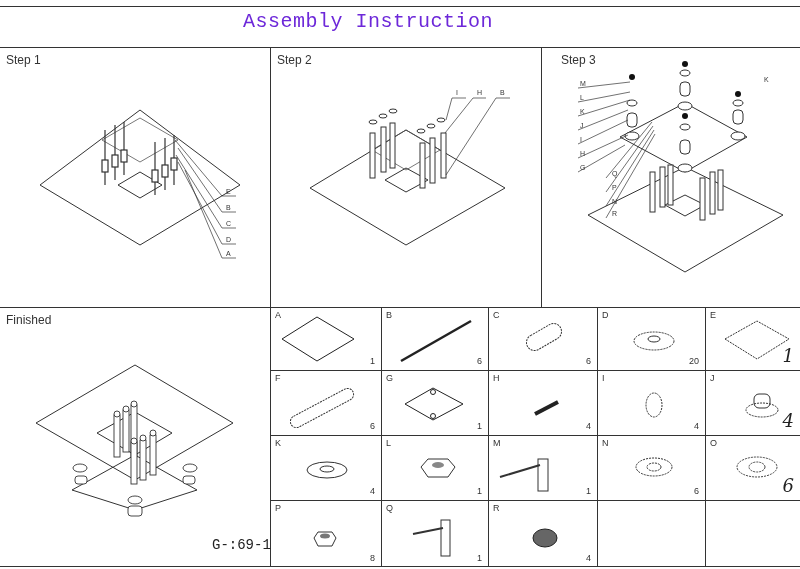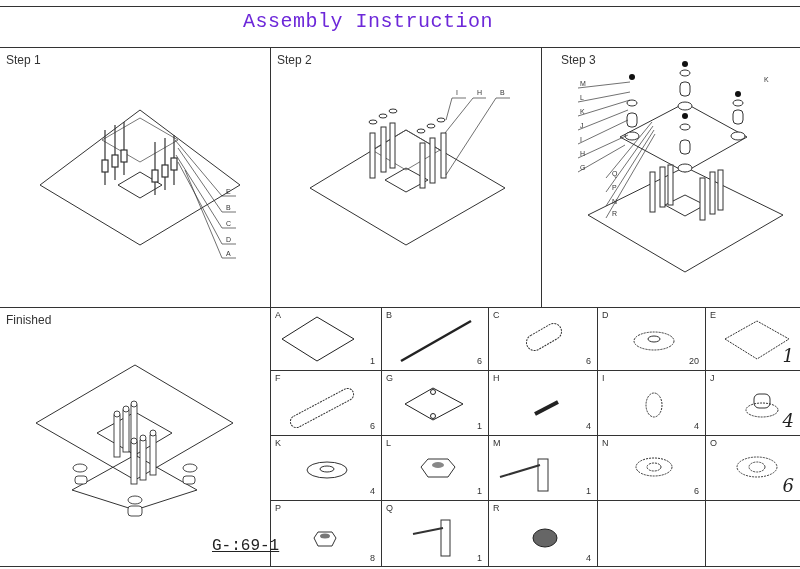--- a/index.html
+++ b/index.html
@@ -6,21 +6,21 @@
   body{width:800px;height:569px;position:relative;overflow:hidden;font-family:"Liberation Mono","DejaVu Sans Mono",monospace;color:#222;}
   .title{position:absolute;left:0;top:10px;width:736px;text-align:center;font-family:"Liberation Mono","DejaVu Sans Mono",monospace;font-size:20px;color:#6d28d9;letter-spacing:0.5px;}
   .hline{position:absolute;height:1px;background:#333;}
   .vline{position:absolute;width:1px;background:#333;}
   .panel-label{position:absolute;font-size:12px;color:#333;font-family:"Liberation Sans",sans-serif;}
   .cell{position:absolute;}
   .cell .letter{position:absolute;left:5px;top:3px;font-size:9px;font-family:"Liberation Sans",sans-serif;color:#333;}
   .cell .qty{position:absolute;right:6px;bottom:4px;font-size:9px;font-family:"Liberation Sans",sans-serif;color:#333;}
   .cell .hand{position:absolute;right:6px;font-size:18px;font-family:"DejaVu Serif",serif;font-style:italic;color:#222;}
   svg{position:absolute;overflow:visible;}
-  .code{position:absolute;left:212px;top:537px;font-size:16px;text-decoration:underline;font-family:"Liberation Mono",monospace;}
+  .code{position:absolute;left:212px;top:537px;font-size:14px;font-family:"Liberation Mono",monospace;}
   .callout{font-size:7px;font-family:"Liberation Sans",sans-serif;fill:#333;}
 </style>
 </head>
 <body>
 
 <div class="title">Assembly Instruction</div>
 
 <div class="hline" style="left:0;top:6px;width:800px;"></div>
 <div class="hline" style="left:0;top:47px;width:800px;"></div>
 <div class="hline" style="left:0;top:307px;width:800px;"></div>

